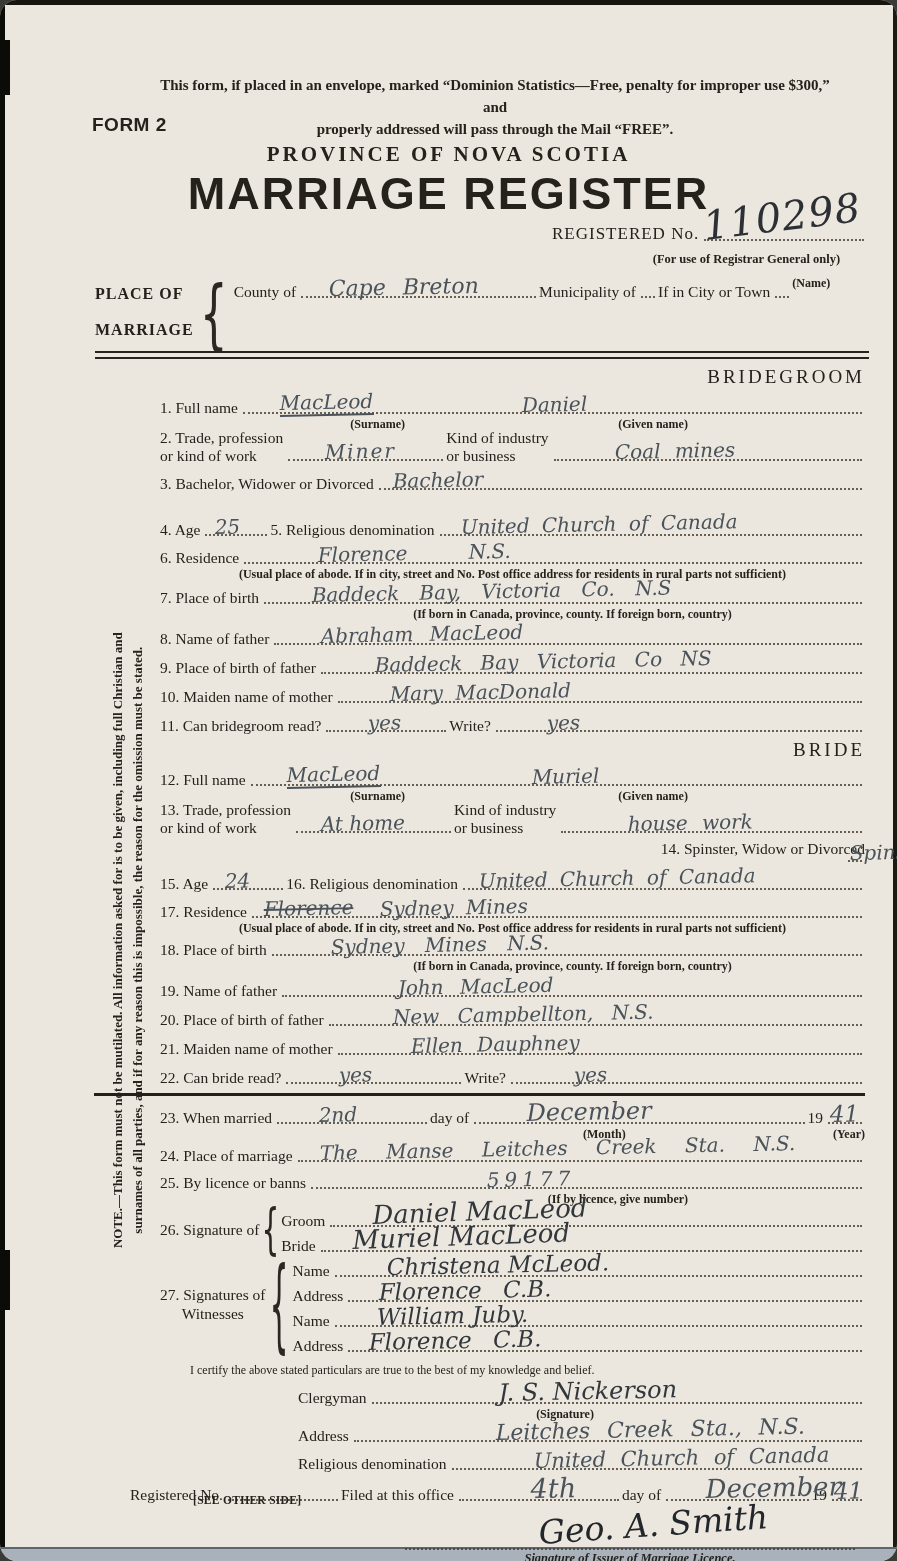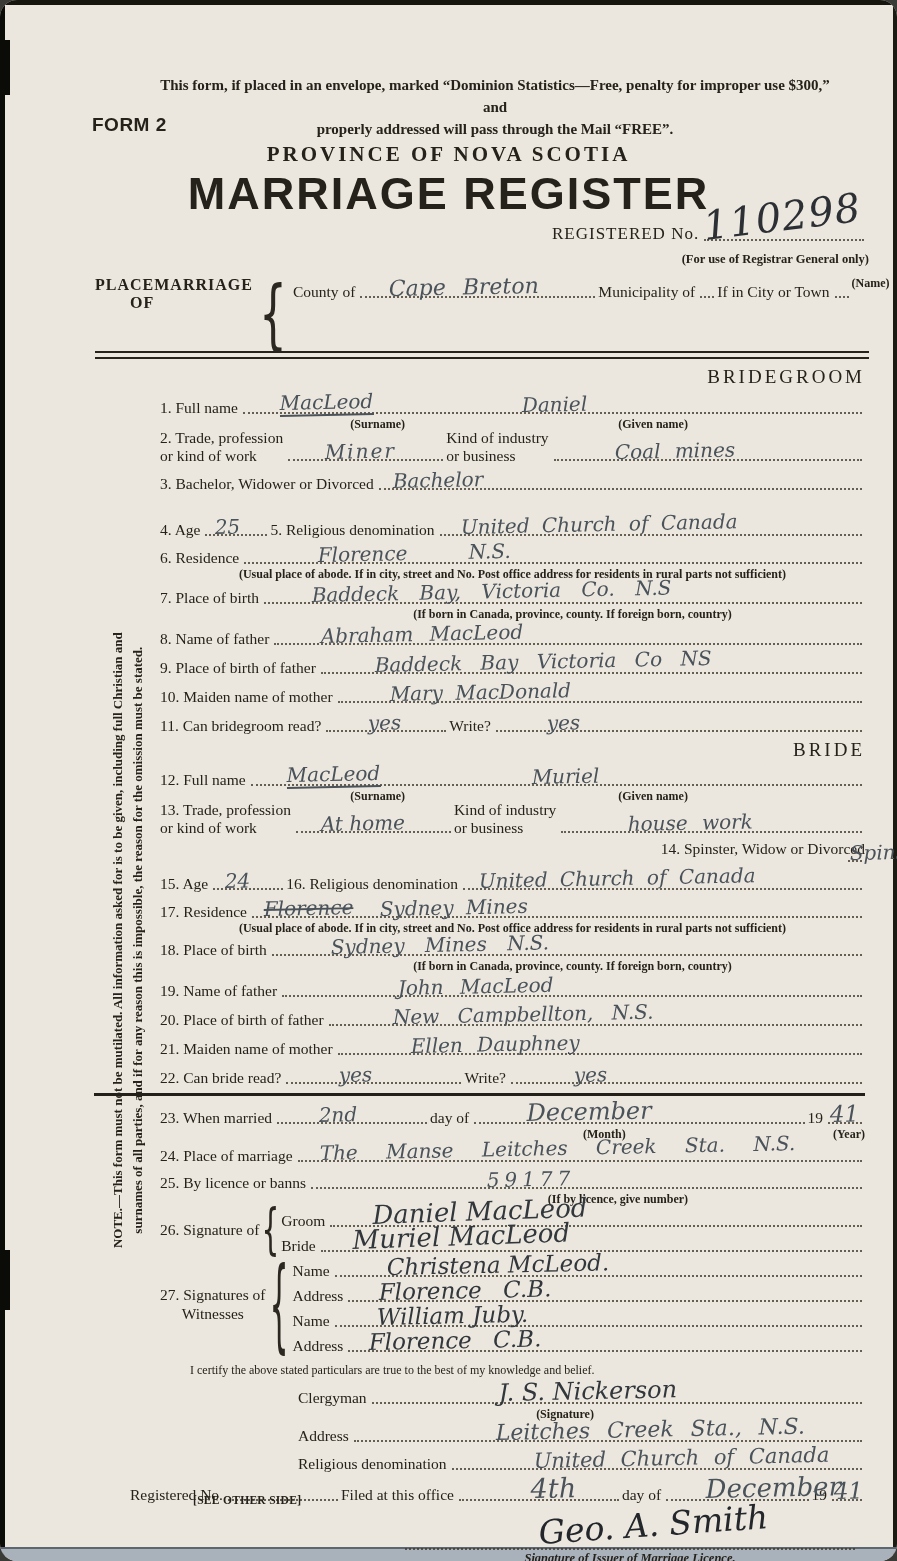--- a/index.html
+++ b/index.html
@@ -19,41 +19,41 @@
   .top-note{position:absolute;left:150px;top:75px;width:690px;text-align:center;
     font-weight:bold;font-size:15px;line-height:1.45;}
   .form-label{position:absolute;left:92px;top:114px;font-family:"Liberation Sans",sans-serif;
     font-weight:bold;font-size:19px;letter-spacing:.5px;}
   .province{position:absolute;left:0;top:142px;width:100%;text-align:center;
     font-size:21px;letter-spacing:3px;font-weight:bold;}
   .main-title{position:absolute;left:0;top:168px;width:100%;text-align:center;
     font-family:"Liberation Sans",sans-serif;font-weight:bold;font-size:45px;letter-spacing:2px;}
   .regline{position:absolute;right:30px;top:224px;display:flex;align-items:flex-end;width:315px;
     font-size:17px;letter-spacing:1px;}
-  .regnote{position:absolute;right:28px;top:252px;width:245px;text-align:right;
+  .regnote{position:absolute;right:28px;top:252px;width:245px;text-align:center;
     font-size:12.5px;font-weight:bold;}
 
   
   .row{display:flex;align-items:flex-end;font-size:15.5px;height:25px;white-space:nowrap;}
   .dots{flex:1;border-bottom:2px dotted rgba(66,60,48,.8);position:relative;margin:0 3px 3px 5px;min-width:14px;}
   .lbl{white-space:nowrap;}
   .lbl2{display:flex;flex-direction:column;line-height:1.12;white-space:nowrap;justify-content:flex-end;}
   .hw{position:absolute;bottom:-5px;left:10%;font-family:"DejaVu Serif",serif;font-style:italic;
     font-size:20px;color:#4a525a;white-space:nowrap;transform:rotate(-1.2deg);transform-origin:left bottom;}
   .hw.big{font-size:26px;color:#32373c;}
   .struck{text-decoration:line-through;text-decoration-thickness:2px;}
   .cap-row{position:relative;height:13px;font-size:12px;font-weight:bold;}
   .cap-row .cap{position:absolute;top:0;white-space:nowrap;}
   .cap-center{height:13px;font-size:12px;font-weight:bold;text-align:center;}
   .sec{height:21px;text-align:right;font-size:19px;font-weight:normal;letter-spacing:3px;}
   .brace{font-family:"DejaVu Sans",sans-serif;color:#2b2721;align-self:center;line-height:1;}
 
   .place-block{position:absolute;left:95px;top:276px;right:30px;display:flex;}
-  .place-names{display:flex;flex-direction:row;justify-content:space-around;height:72px;
-    font-size:16px;letter-spacing:1px;font-weight:bold;text-align:right;}
+  .place-names{display:flex;flex-direction:column;justify-content:space-around;height:72px;
+    font-size:16px;letter-spacing:1px;font-weight:bold;}
   .place-brace{font-family:"DejaVu Sans",sans-serif;font-size:44px;transform:scaleY(1.75);
     margin:0 6px;align-self:center;color:#2b2721;}
   .place-rows{flex:1;display:flex;flex-direction:row;}
   .double-rule{position:absolute;left:95px;right:28px;top:351px;height:4px;
     border-top:2.5px solid #26231c;border-bottom:2.5px solid #26231c;}
 
   .content{position:absolute;left:160px;right:32px;top:366px;}
   .thick-rule{border-top:3px solid #23201a;margin:6px 0 0 -66px;height:0;}
 
   .sig-group{display:flex;align-items:center;font-size:15.5px;}

